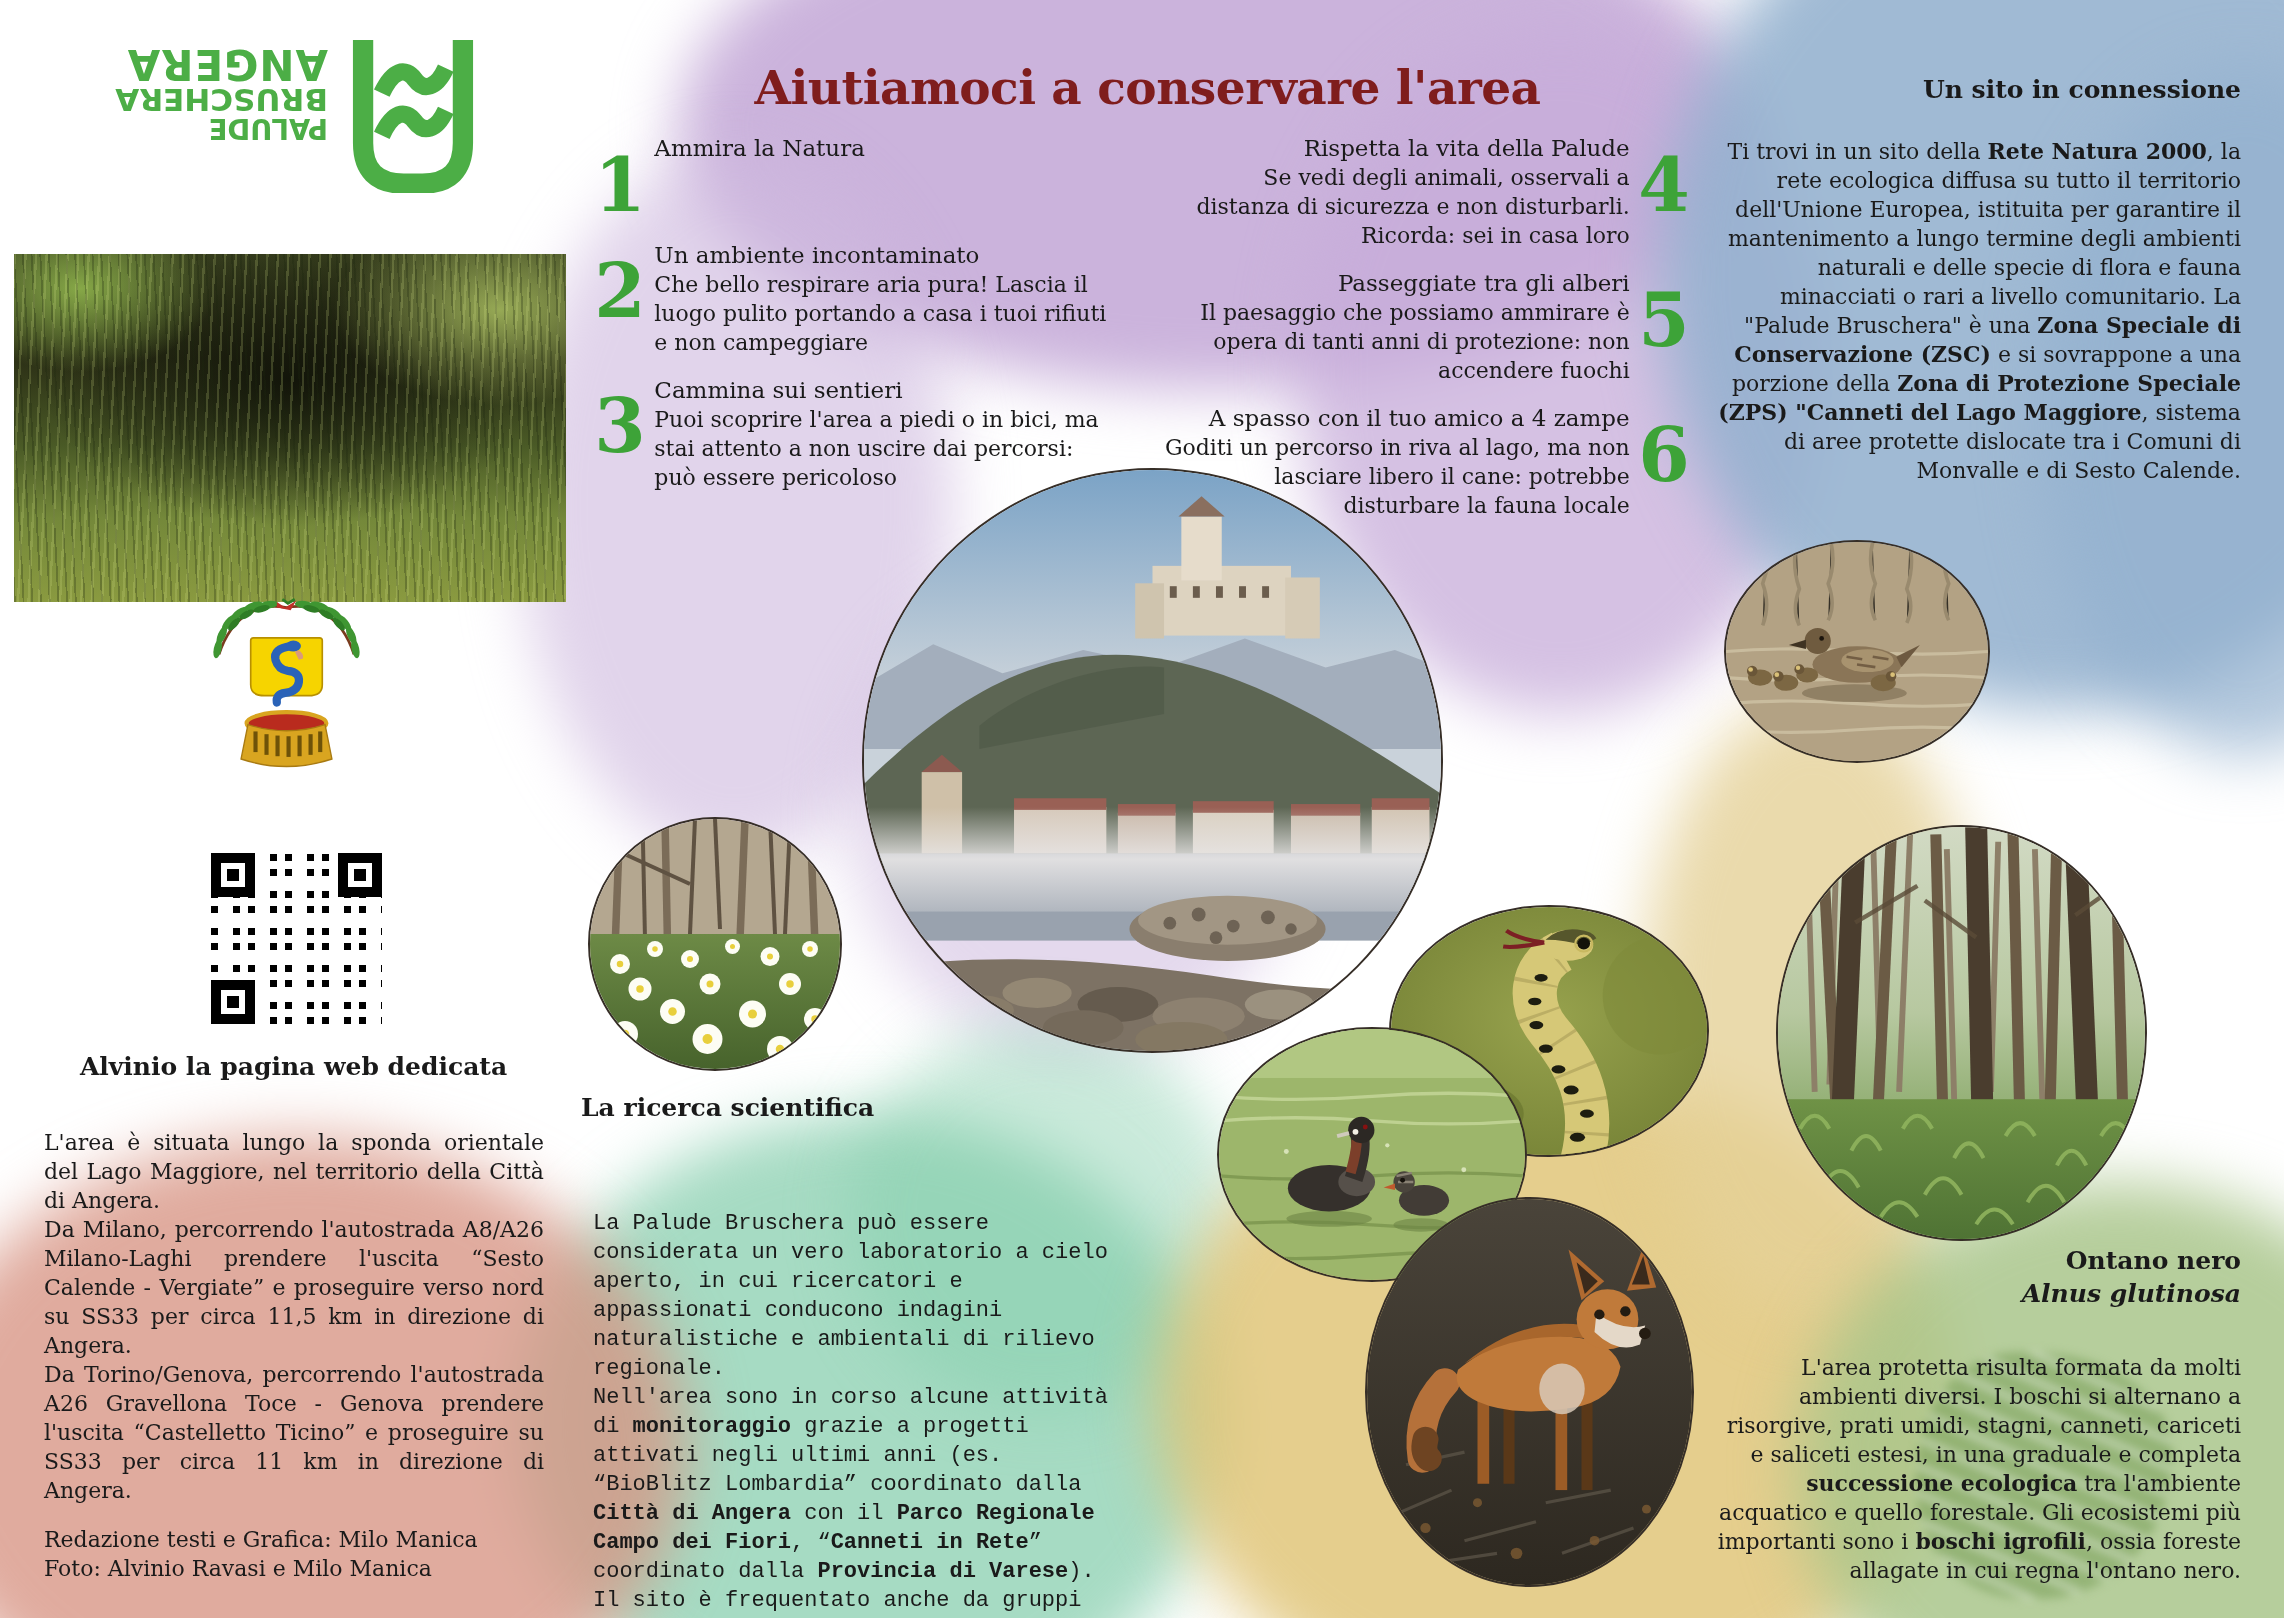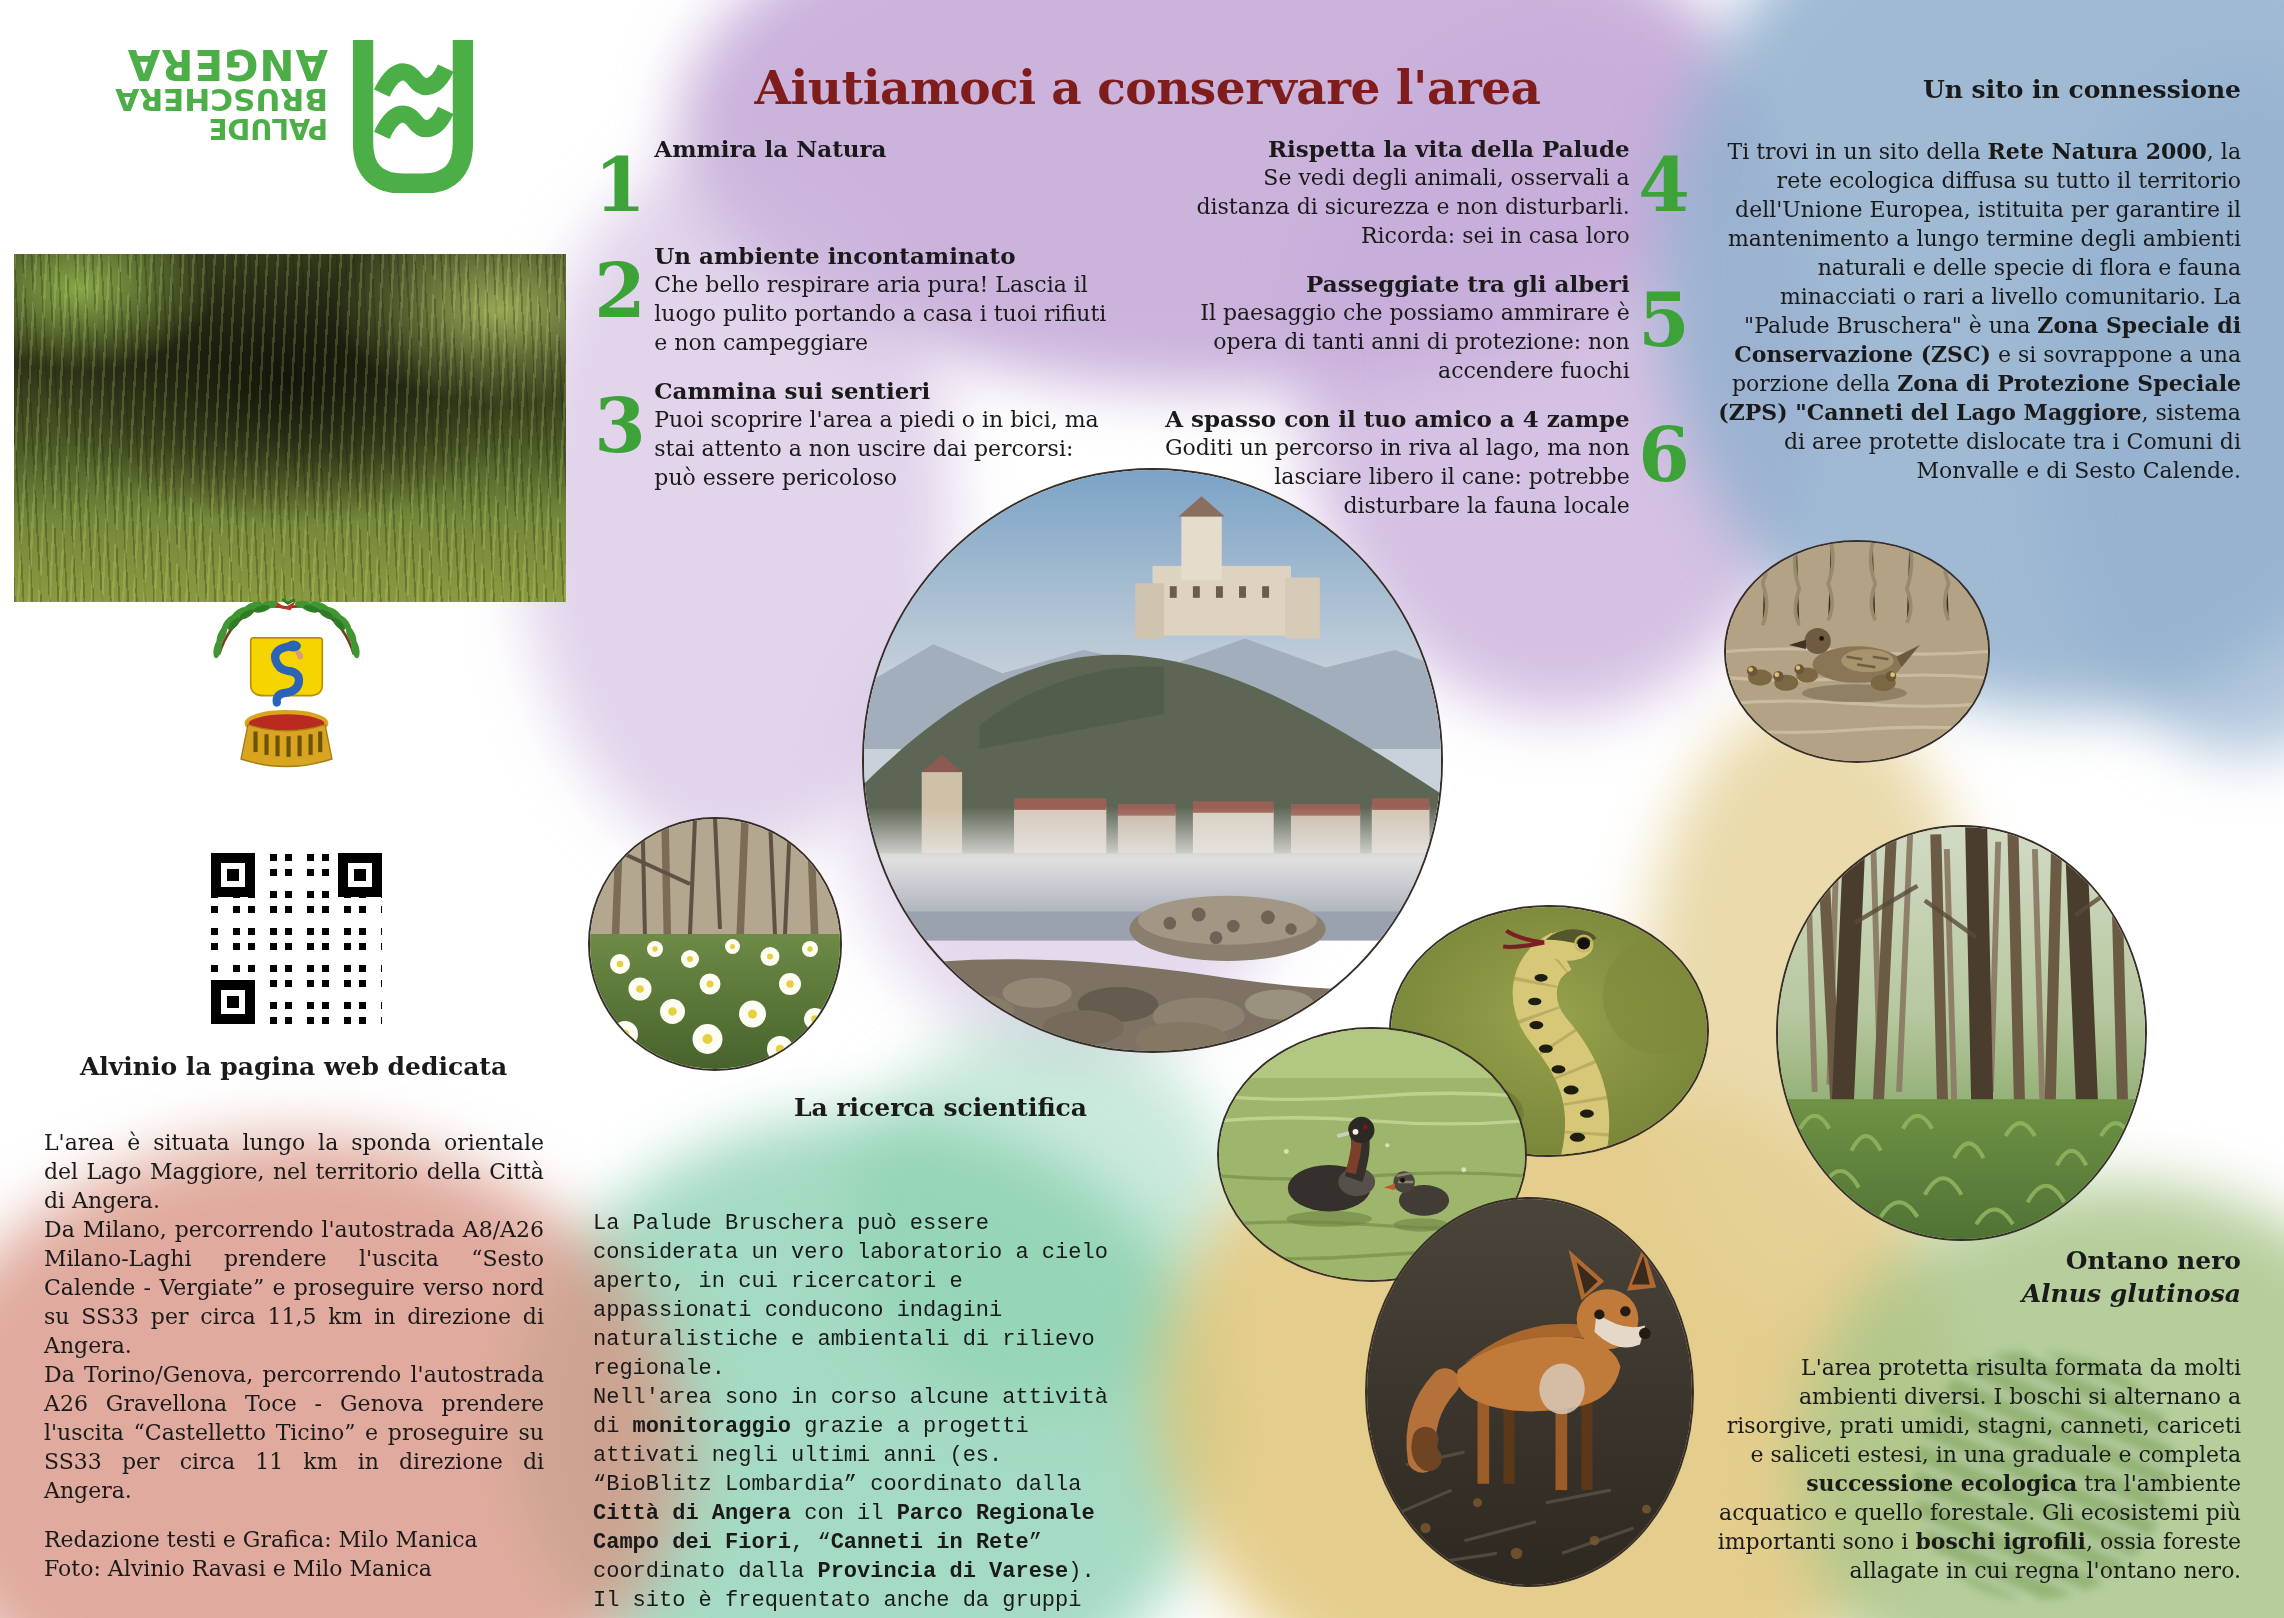--- a/index.html
+++ b/index.html
@@ -44,21 +44,21 @@
   .ral{text-align:right;}
   
   .tips{position:absolute;z-index:6;}
   .tips-left{left:593px;top:134px;width:522px;}
   .tips-right{left:1164px;top:134px;width:527px;}
   .tip{display:flex;gap:7.3px;margin-bottom:19px;}
   .tip.rev{flex-direction:row-reverse;}
   .tip-num{width:54px;flex:0 0 54px;font-size:74px;line-height:1;font-weight:bold;color:#3da338;margin-top:13.7px;text-align:center;}
   .tip-content{flex:1;}
   .tip.rev .tip-content{text-align:right;}
-  .tip-h{font-size:23px;line-height:29px;font-weight:bold;}
+  .tip-h{font-size:23px;line-height:29px;font-weight:normal;}
   .tip-b{font-size:22px;line-height:29px;}
   
   .photo{position:absolute;overflow:hidden;}
   .round{border-radius:50%;border:2.7px solid #362e27;}
   .ph-marsh{left:13.7px;top:254px;width:552px;height:348px;z-index:2;}
   .ph-marsh::after{content:"";position:absolute;inset:0;
      background:repeating-linear-gradient(93deg,rgba(214,228,136,.20) 0 2.3px,rgba(0,0,0,0) 2.3px 10.5px),
                 repeating-linear-gradient(87deg,rgba(28,38,14,.28) 0 1.8px,rgba(0,0,0,0) 1.8px 8.7px);}
   .ph-castle{left:862px;top:468px;width:577px;height:581px;z-index:3;}
   .ph-flowers{left:588px;top:817px;width:250px;height:250px;z-index:2;}
@@ -78,21 +78,21 @@
   .finder{position:absolute;width:44px;height:44px;background:#fff;border:10px solid #000;box-sizing:border-box;}
   .finder::after{content:"";position:absolute;left:6px;top:6px;width:12px;height:12px;background:#000;}
   .f-tl{left:6.4px;top:6.4px;} .f-tr{right:6.4px;top:6.4px;} .f-bl{left:6.4px;bottom:6.4px;}
   .qr-caption{position:absolute;left:27.5px;top:1052px;width:532px;text-align:center;z-index:6;
     font-size:25px;font-weight:bold;}
   
   .directions{left:44px;top:1128px;width:500px;}
   .credits{left:44px;top:1525px;width:500px;}
   .conn-h{left:1709px;top:76px;width:532px;text-align:right;}
   .conn-p{left:1709px;top:137px;width:532px;}
-  .res-h{left:565px;top:1094px;width:522px;text-align:right;}
+  .res-h{left:581px;top:1094px;width:522px;}
   .res-p{left:593px;top:1209px;width:522px;font-family:Liberation Mono, monospace;}
   .ont-h{left:1709px;top:1247px;width:532px;text-align:right;}
   .ont-sub{left:1709px;top:1279px;width:532px;text-align:right;font-style:italic;font-size:25px;font-weight:bold;position:absolute;z-index:6;}
   .ont-p{left:1709px;top:1353px;width:532px;}
 </style>
 </head>
 <body>
 
 <div class="wash w-purple1"></div>
 <div class="wash w-purple2"></div>

